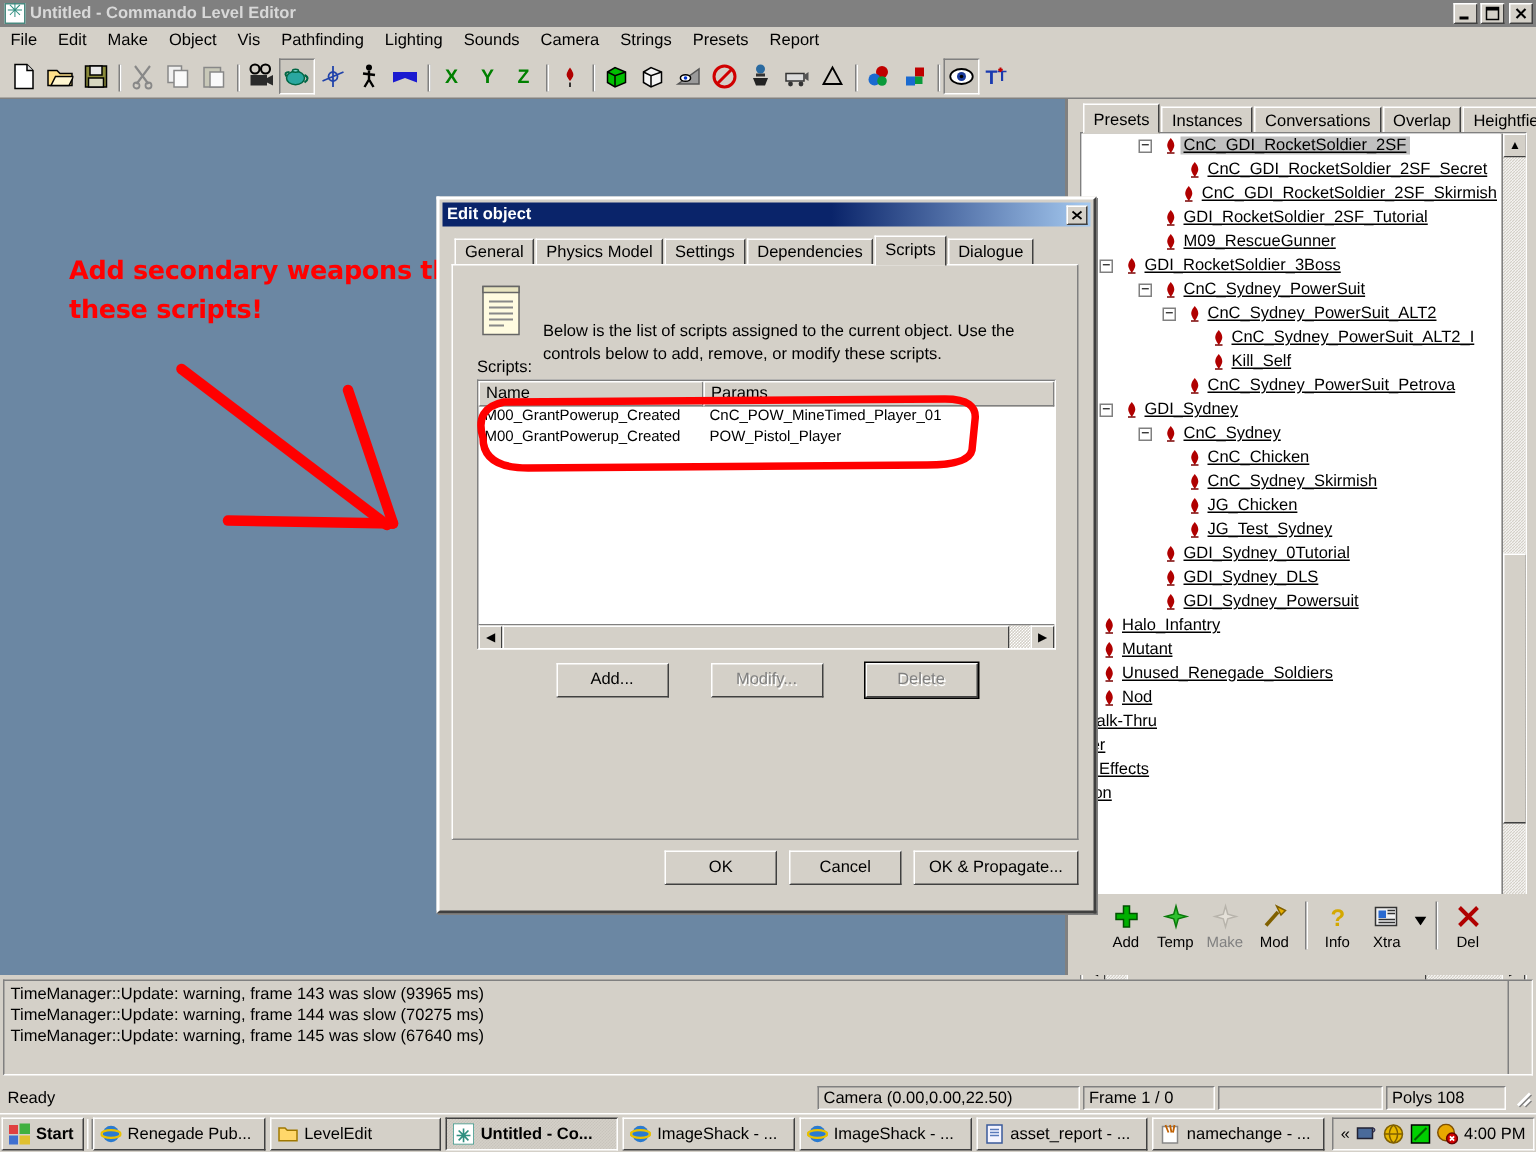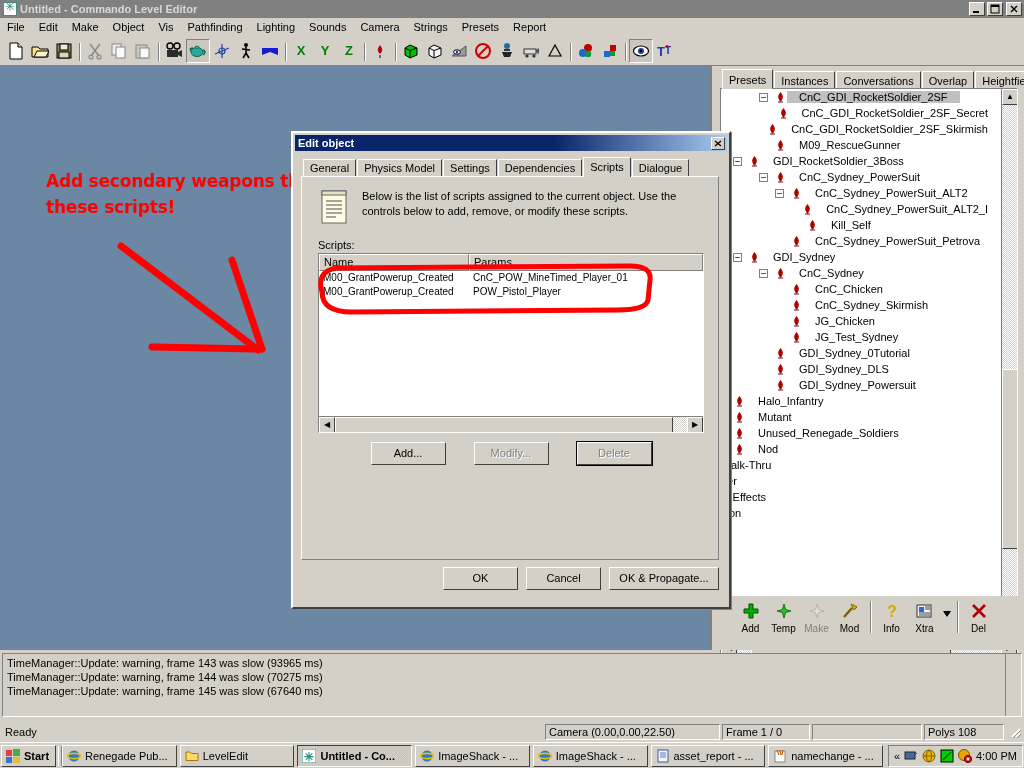--- a/index.html
+++ b/index.html
@@ -128,21 +128,21 @@
   }
   .trow {
     height: 16px; display: flex; align-items: center;
     font-size: 11px; color: #000; white-space: nowrap; position: relative;
   }
   .tplus {
     width: 9px; height: 9px; border: 1px solid #808080; background: #fff;
     font-size: 9px; line-height: 7px; text-align: center; color: #000;
     flex: none; font-family: "DejaVu Sans Mono", monospace;
   }
-  .tlabel { padding: 0 12px; }
+  .tlabel { padding: 0 2px; text-decoration: underline; }
   .tlabel.sel { background: #c0c0c0; }
   .flameico { width: 13px; height: 13px; flex: none; }
   .vscroll {
     position: absolute; right: 0; top: 0; width: 16px; bottom: 16px;
     background: #d4d0c8;
     border-left: 1px solid #808080;
   }
   .vsbtn {
     width: 16px; height: 16px; background: #d4d0c8;
     border-top: 1px solid #ffffff; border-left: 1px solid #ffffff;
@@ -318,21 +318,21 @@
   .dtab.active {
     height: 20px; line-height: 18px; margin-top: -2px; z-index: 3; position: relative;
   }
   .dlg-page {
     position: absolute; left: 8px; top: 43px; width: 418px; height: 384px;
     background: #d4d0c8;
     border-top: 1px solid #ffffff; border-left: 1px solid #ffffff;
     border-right: 1px solid #808080; border-bottom: 1px solid #808080;
   }
   .dlg-desc { position: absolute; left: 16px; top: 12px; display: flex; gap: 12px; width: 392px; }
-  .dlg-desc .txt { font-size: 11px; line-height: 15px; }
+  .dlg-desc .txt { font-size: 11px; line-height: 15px; margin-top: 25px; }
   .dlg-scripts-lbl { position: absolute; left: 16px; top: 62px; font-size: 11px; }
   .listview {
     position: absolute; left: 16px; top: 76px; width: 386px; height: 180px;
     background: #ffffff;
     border-top: 1px solid #808080; border-left: 1px solid #808080;
     border-right: 1px solid #ffffff; border-bottom: 1px solid #ffffff;
     overflow: hidden;
   }
   .lvhead { display: flex; height: 17px; background: #d4d0c8; }
   .lvh {
@@ -625,20 +625,31 @@
           <div class="trow">
             <span style="display:inline-block;width:54px"></span>
             <span style="display:inline-block;width:15px"></span>
             <span style="display:inline-flex">
               <svg class="flameico" viewBox="0 0 13 13">
                 <path d="M6.5 1 q3 3.5 2.2 6 q-.8 2.4 -2.2 4 q-1.4 -1.6 -2.2 -4 Q3.5 4.5 6.5 1 z" fill="#b00000"></path>
                 <path d="M4 11 h5" stroke="#7a0000" stroke-width="1"></path>
               </svg>
             </span>
             <span class="tlabel">CnC_GDI_RocketSoldier_2SF_Skirmish</span>
+          </div>
+          <div class="trow">
+            <span style="display:inline-block;width:38px"></span>
+            <span style="display:inline-block;width:15px"></span>
+            <span style="display:inline-flex">
+              <svg class="flameico" viewBox="0 0 13 13">
+                <path d="M6.5 1 q3 3.5 2.2 6 q-.8 2.4 -2.2 4 q-1.4 -1.6 -2.2 -4 Q3.5 4.5 6.5 1 z" fill="#b00000"></path>
+                <path d="M4 11 h5" stroke="#7a0000" stroke-width="1"></path>
+              </svg>
+            </span>
+            <span class="tlabel">GDI_RocketSoldier_2SF_Tutorial</span>
           </div>
           <div class="trow">
             <span style="display:inline-block;width:38px"></span>
             <span style="display:inline-block;width:15px"></span>
             <span style="display:inline-flex">
               <svg class="flameico" viewBox="0 0 13 13">
                 <path d="M6.5 1 q3 3.5 2.2 6 q-.8 2.4 -2.2 4 q-1.4 -1.6 -2.2 -4 Q3.5 4.5 6.5 1 z" fill="#b00000"></path>
                 <path d="M4 11 h5" stroke="#7a0000" stroke-width="1"></path>
               </svg>
             </span>

